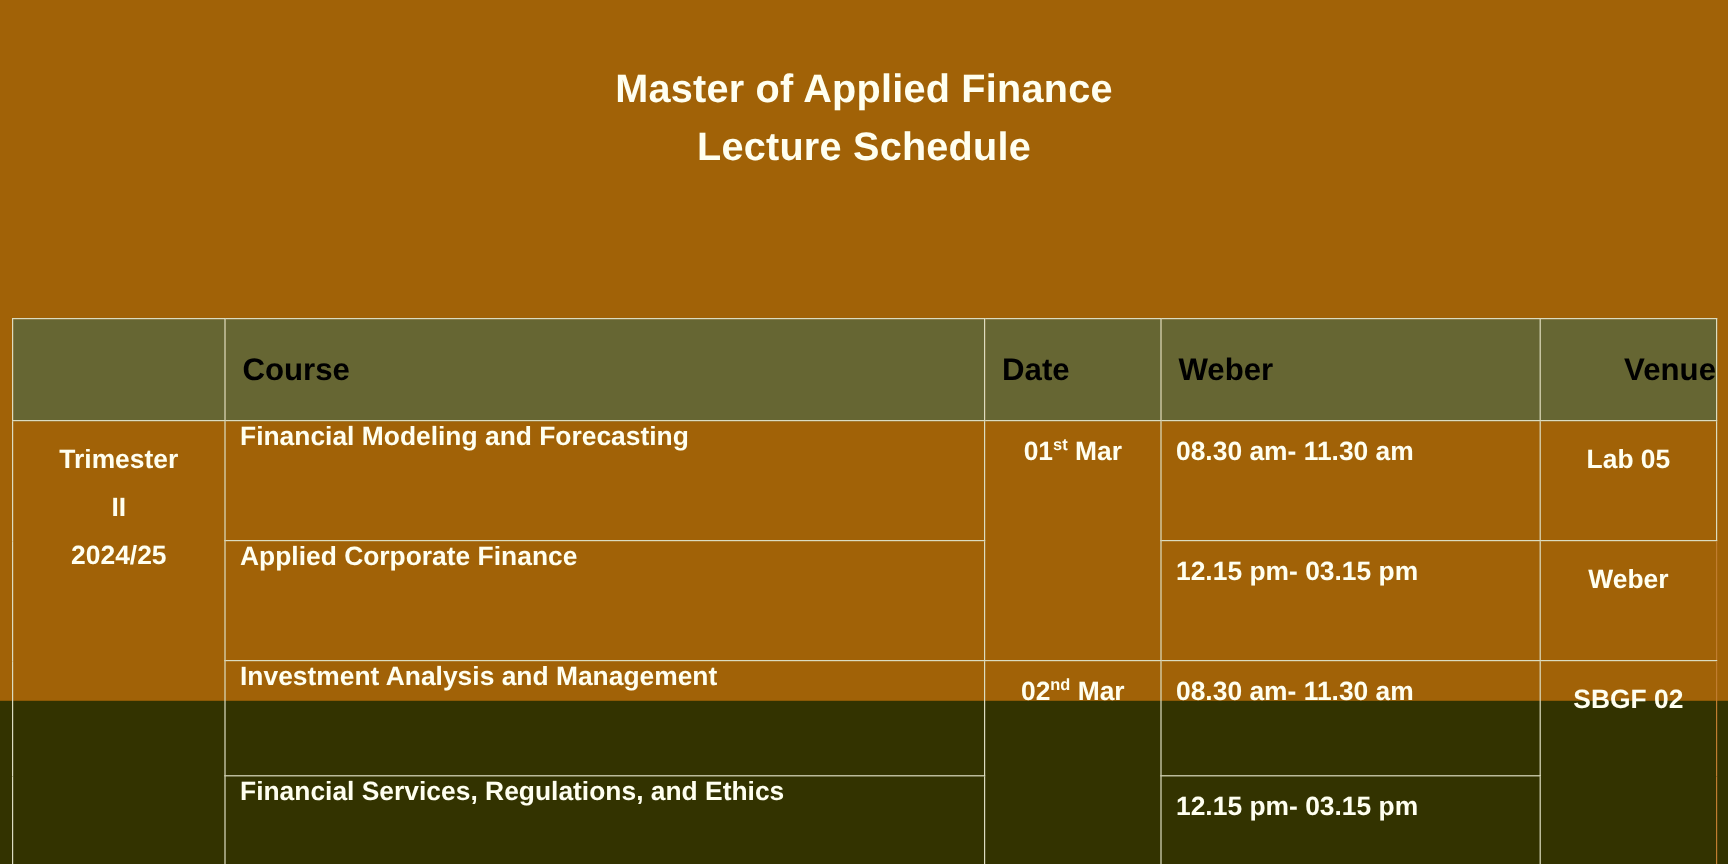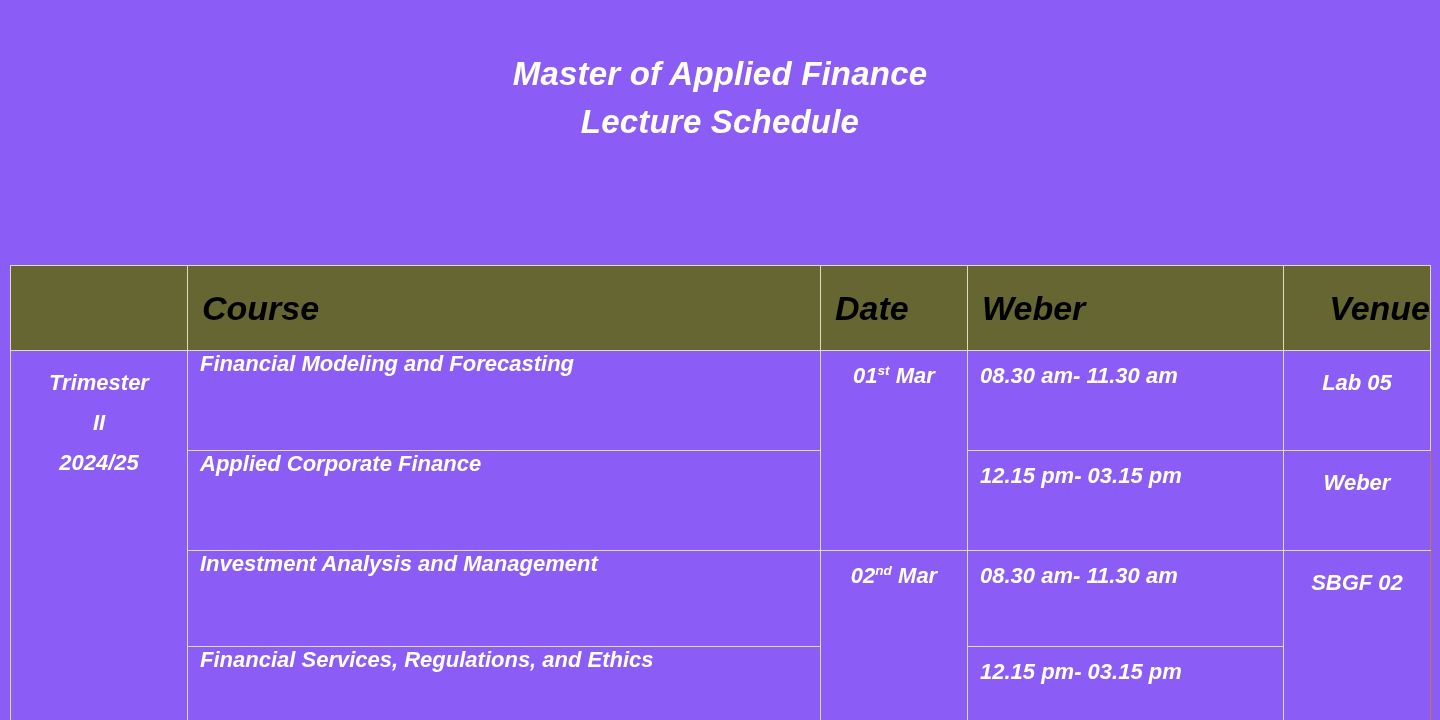--- a/index.html
+++ b/index.html
@@ -10,23 +10,22 @@
     width: 1440px;
     height: 720px;
     background: #333300;
     font-family: "Liberation Sans", sans-serif;
     overflow: hidden;
   }
 
   .slide {
     position: relative;
     width: 1440px;
-    height: 720px;
-    background: #8b5cf6;
-    font-style: italic;
+    height: 584px;
+    background: #a16207;
   }
 
   
   .title-block {
     position: absolute;
     left: 0;
     top: 50px;
     width: 1440px;
     text-align: center;
     color: #FFFFF0;
@@ -51,21 +50,21 @@
     padding: 0 0 0 0;
     vertical-align: top;
     color: #FFFFF0;
     font-weight: bold;
   }
 
   
   .hdr td {
     background: #666633;
     color: #000000;
-    font-size: 34px;
+    font-size: 26px;
     height: 84px;
     vertical-align: middle;
     padding-left: 14px;
   }
   .hdr td.hdr-blank { padding-left: 0; }
   .hdr td.hdr-venue {
     text-align: right;
     padding-left: 0;
   }
 

